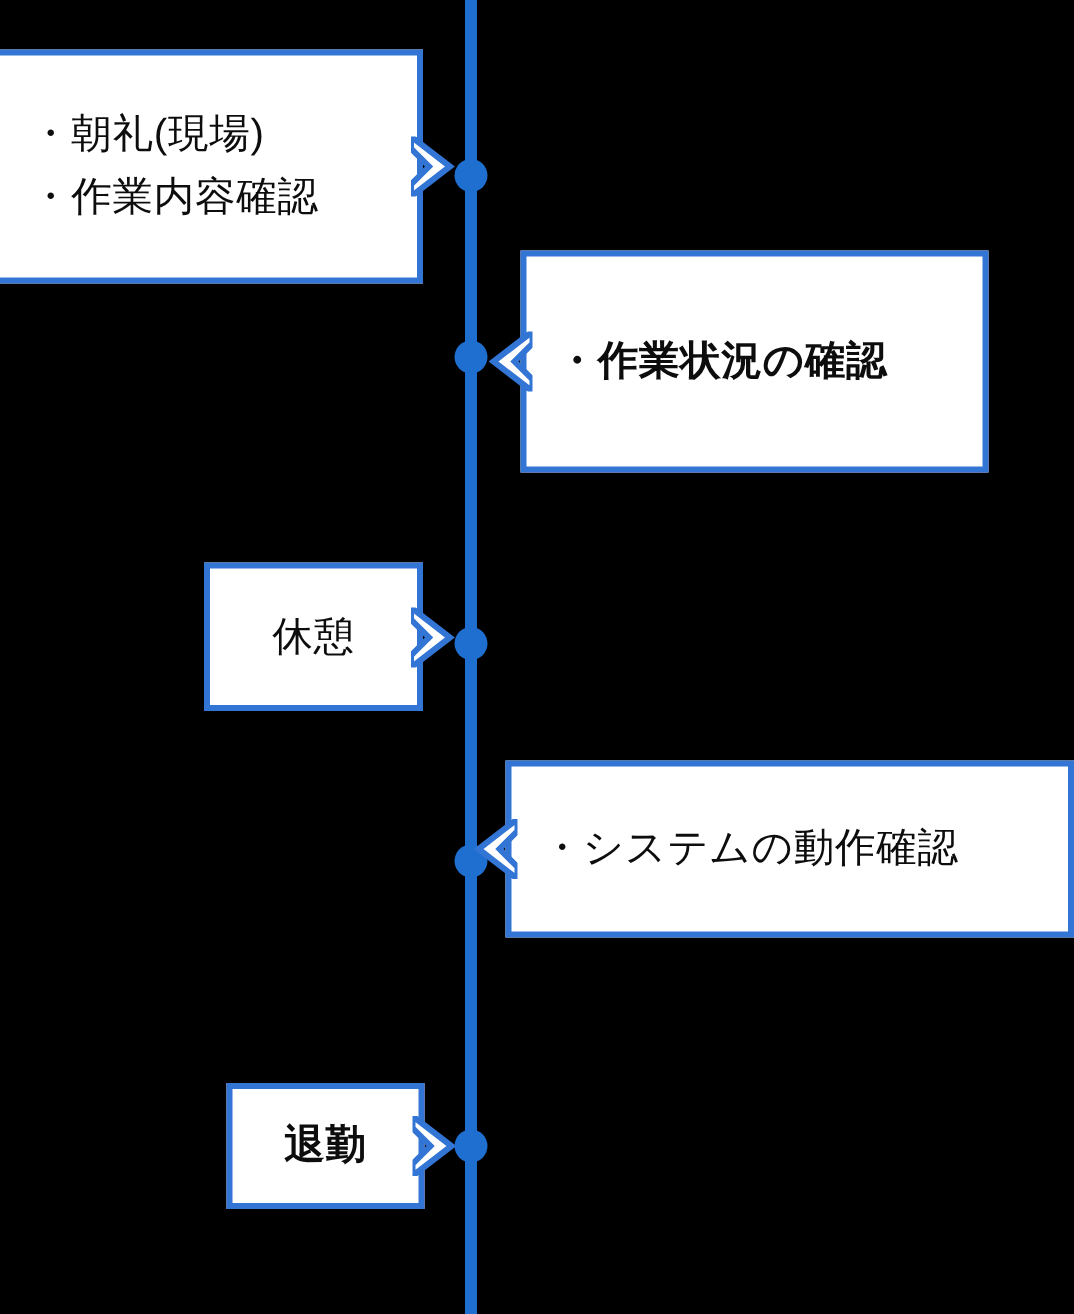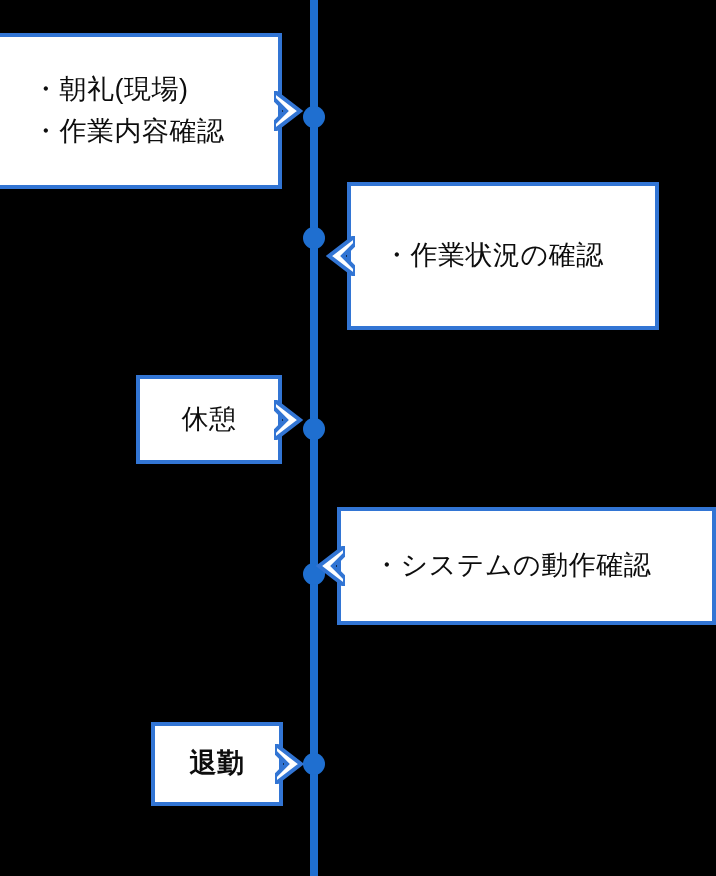--- a/index.html
+++ b/index.html
@@ -63,42 +63,42 @@
     flex-direction: column;
     justify-content: center;
   }
   .callout .line {
     font-size: 27px;
     line-height: 1.55;
     color: #0D0D0D;
     white-space: nowrap;
     letter-spacing: 0.5px;
   }
-  .callout.multi .line { padding-left: 32px; }
+  .callout.multi .line { padding-left: 20px; }
   .callout.single {
     align-items: center;
   }
   .callout.single .line {
     font-size: 27px;
   }
 
   
   .tail {
     position: absolute;
     width: 30px;
     height: 40px;
     pointer-events: none;
   }
   .tail.right { left: 100%; margin-left: -4px; }
   .tail.left  { right: 100%; margin-right: -4px; }
 
   
   #box-morning { left: -4px;  top: 33px;  width: 286px; height: 156px; }
-  #box-status  { left: 347px; top: 182px; width: 312px; height: 148px; }
-  #box-break   { left: 136px; top: 375px; width: 146px; height: 89px; font-family: Liberation Serif, serif;  }
+  #box-status  { left: 347px; top: 167px; width: 312px; height: 148px; font-weight: bold; }
+  #box-break   { left: 136px; top: 375px; width: 146px; height: 99px; font-family: Liberation Serif, serif;  }
   #box-system  { left: 337px; top: 507px; width: 379px; height: 118px; }
   #box-leave   { left: 151px; top: 722px; width: 132px; height: 84px; font-weight: bold;  }
 </style>
 </head>
 <body>
 
 <div id="diagram">
 
   <div class="timeline-axis"></div>
 

